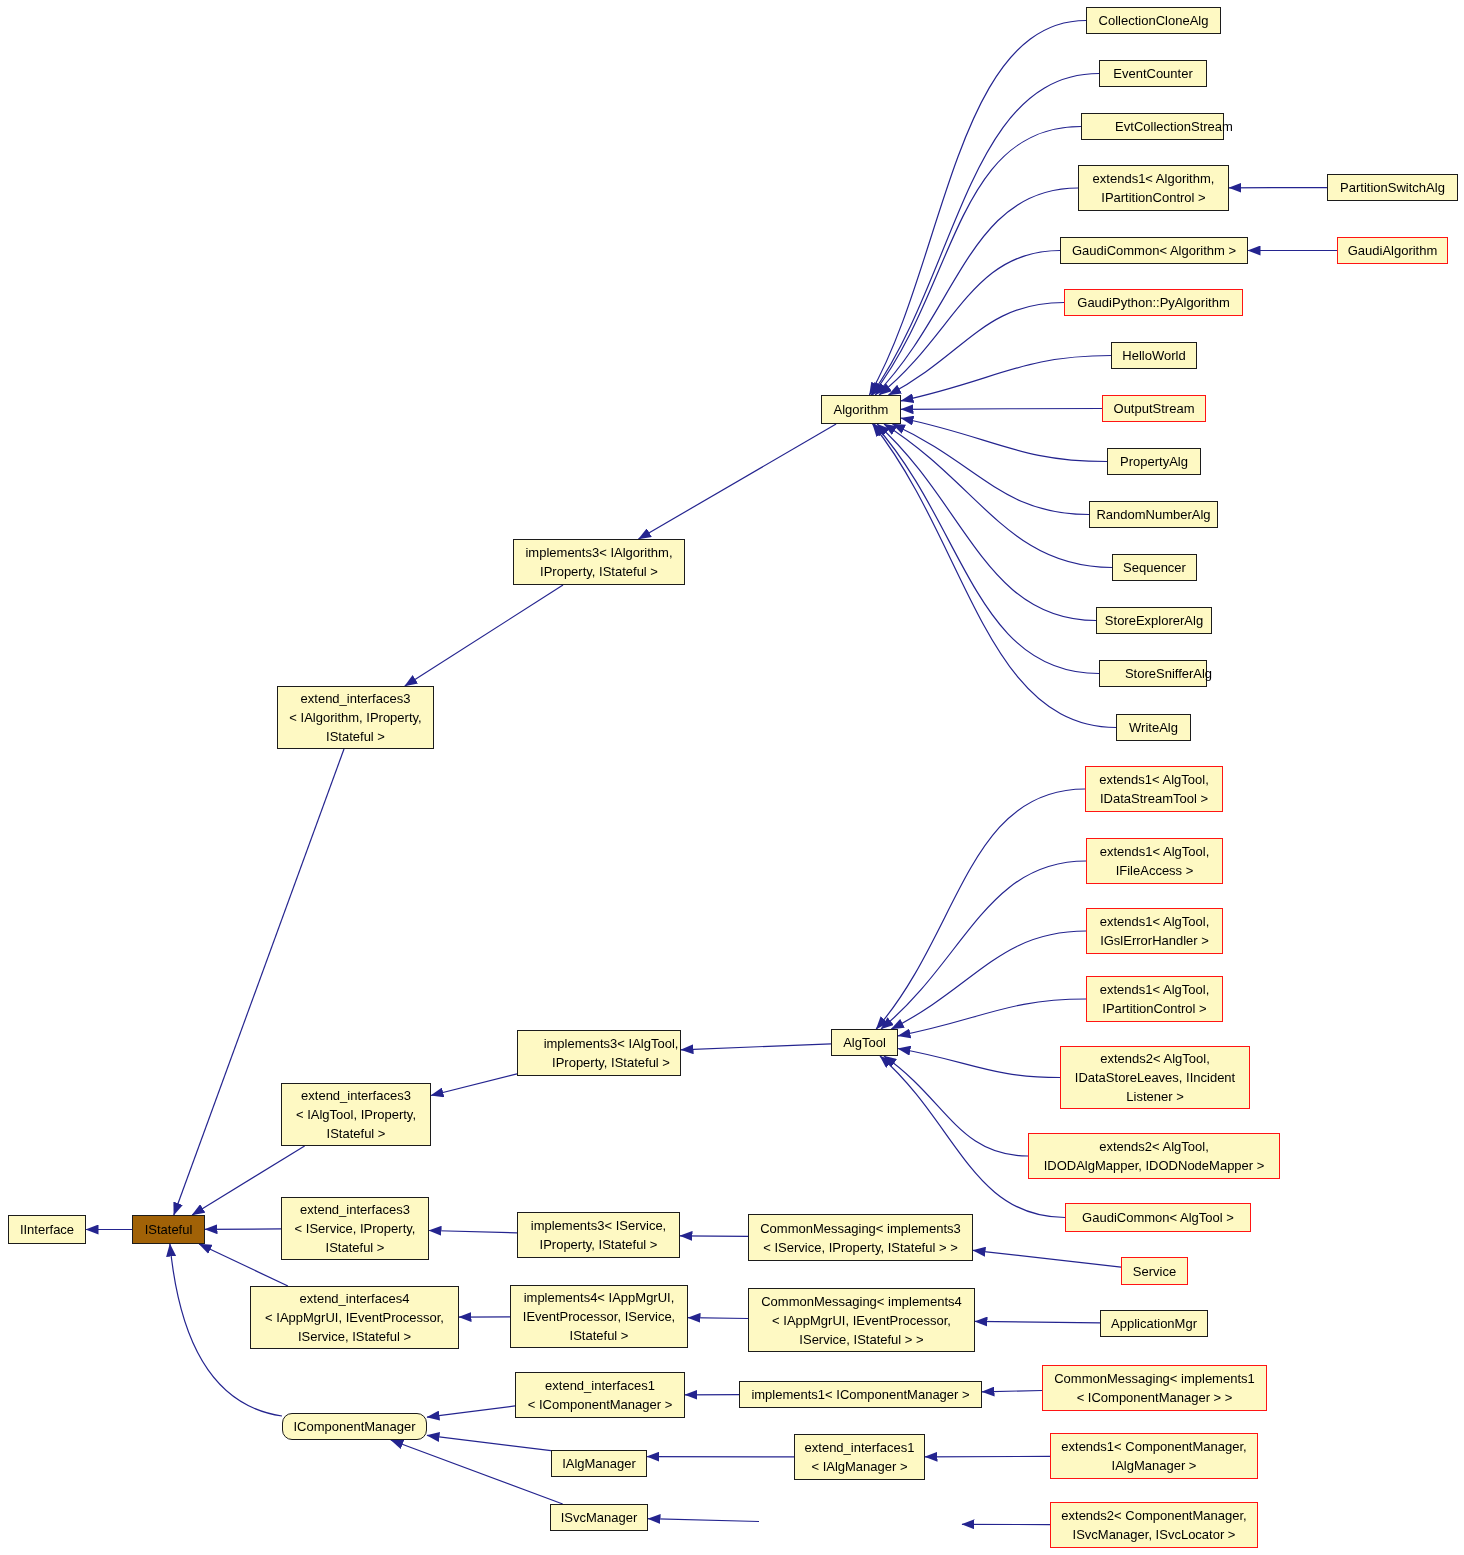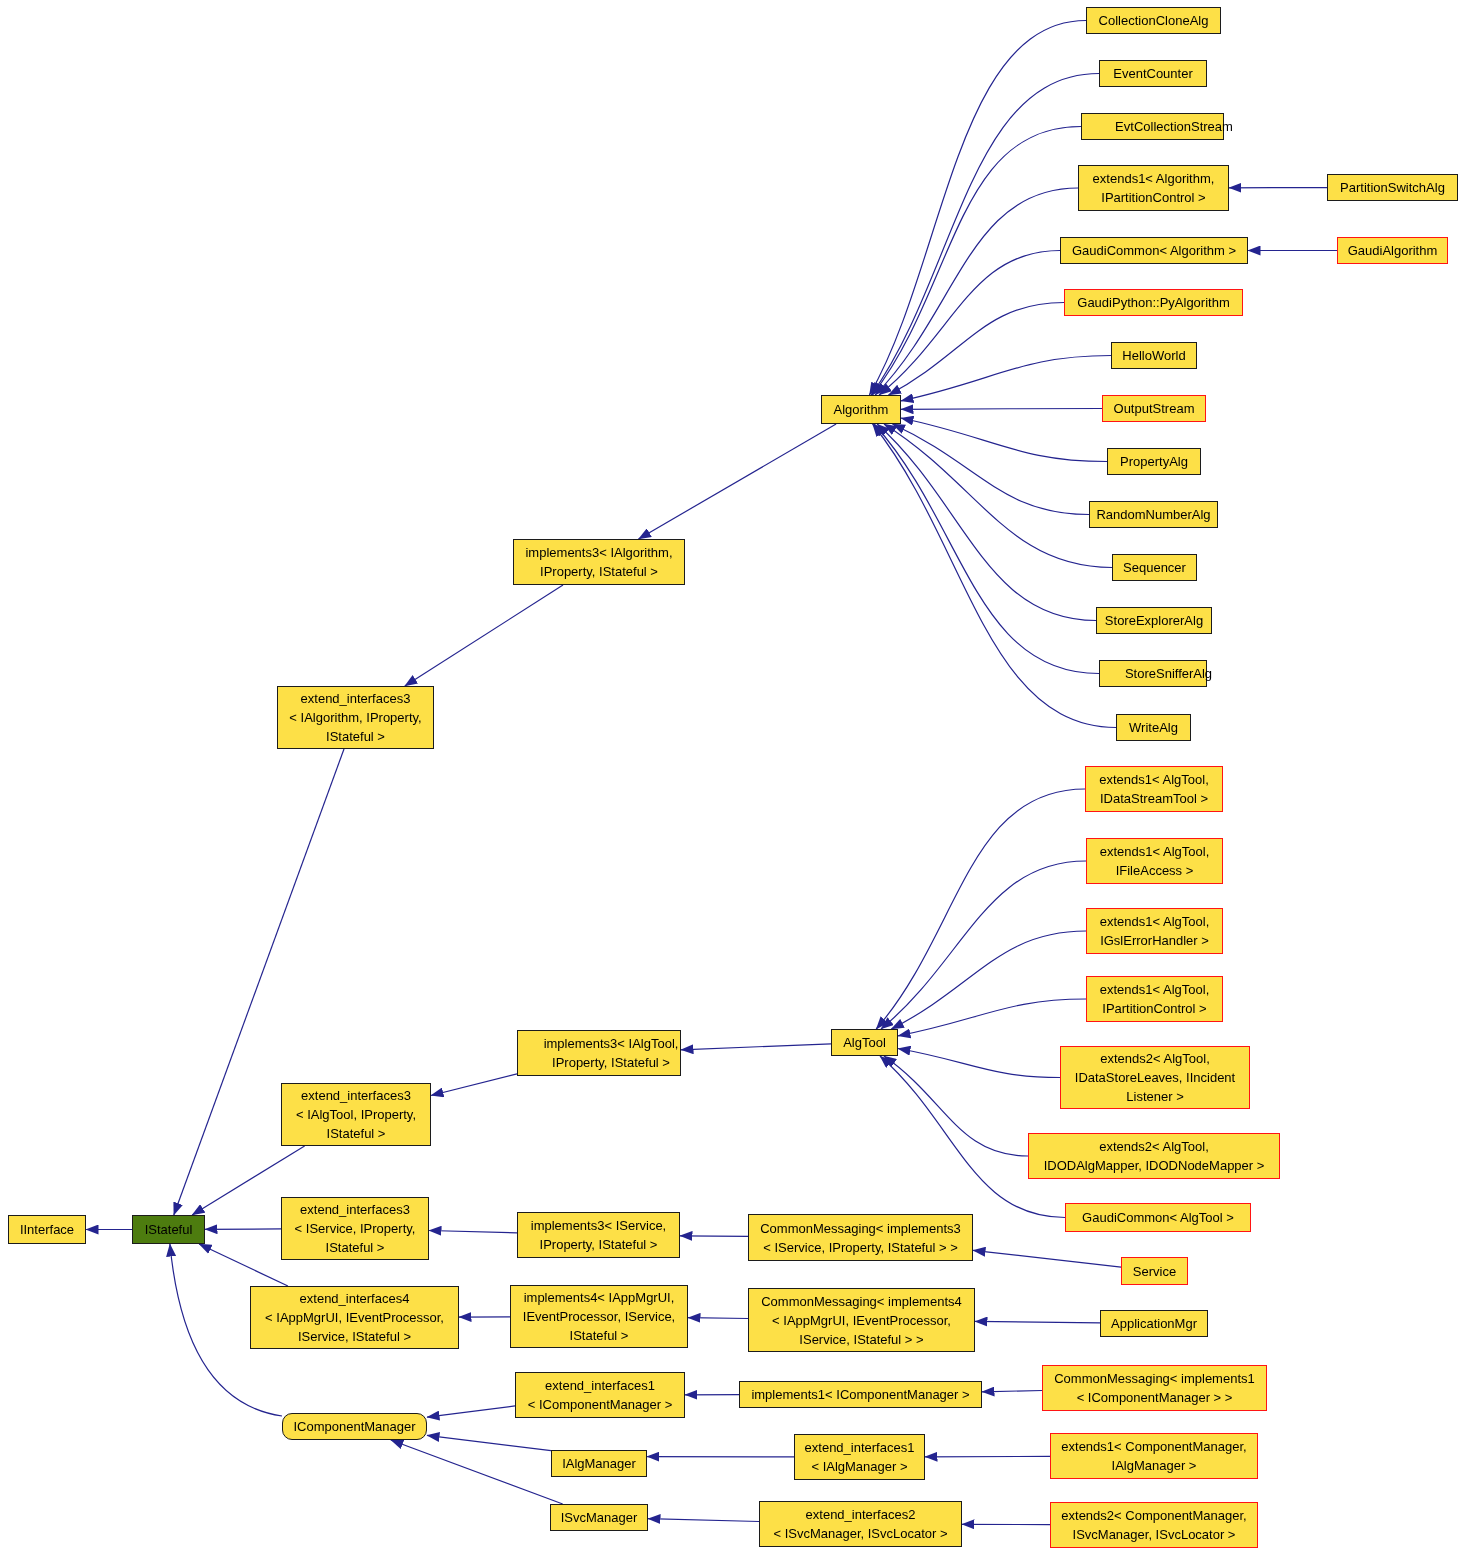--- a/index.html
+++ b/index.html
@@ -6,21 +6,21 @@
   #canvas{
     position:relative;
     width:1464px;height:1555px;
     font-family:"Liberation Sans","DejaVu Sans",sans-serif;
     background:#ffffff;
     overflow:hidden;
   }
   #edges{position:absolute;left:0;top:0;z-index:1;}
   .node{
     position:absolute;box-sizing:border-box;
-    background:#fde047;
+    background:#fef9c3;
     border:1.5px solid #1c1c1c;
     display:flex;flex-direction:column;align-items:center;justify-content:center;
     font-size:13px;color:#000000;z-index:2;
     padding:1px 4px;
   }
   .node .line{white-space:nowrap;line-height:19px;text-align:center;}
   .node.red{border-color:#ff1414;}
   .node.focal{background:#bfbfbf;}
 </style>
 </head>
@@ -78,21 +78,21 @@
       <path d="M551.0,1450.6 L427.0,1435.4" fill="none" stroke="#24248f" stroke-width="1.2" marker-end="url(#arrow)"></path>
       <path d="M794.0,1456.9 L647.0,1456.6" fill="none" stroke="#24248f" stroke-width="1.2" marker-end="url(#arrow)"></path>
       <path d="M1050.0,1456.4 L925.0,1456.8" fill="none" stroke="#24248f" stroke-width="1.2" marker-end="url(#arrow)"></path>
       <path d="M562.7,1504.0 L390.8,1440.0" fill="none" stroke="#24248f" stroke-width="1.2" marker-end="url(#arrow)"></path>
       <path d="M759.0,1521.5 L648.0,1518.7" fill="none" stroke="#24248f" stroke-width="1.2" marker-end="url(#arrow)"></path>
       <path d="M1050.0,1524.6 L962.0,1524.3" fill="none" stroke="#24248f" stroke-width="1.2" marker-end="url(#arrow)"></path>
     </svg>
     <div class="node" style="left: 8px; top: 1215px; width: 78px; height: 29px; border-color: rgb(28, 28, 28);">
       <div class="line">IInterface</div>
     </div>
-    <div class="node focal" style="left: 132px; top: 1215px; width: 73px; height: 29px; border-color: rgb(28, 28, 28); background: #4d7c0f;">
+    <div class="node focal" style="left: 132px; top: 1215px; width: 73px; height: 29px; border-color: rgb(28, 28, 28); background: #a16207;">
       <div class="line">IStateful</div>
     </div>
     <div class="node" style="left: 277px; top: 686px; width: 157px; height: 63px; border-color: rgb(28, 28, 28);">
       <div class="line">extend_interfaces3</div>
       <div class="line">&lt; IAlgorithm, IProperty,</div>
       <div class="line">IStateful &gt;</div>
     </div>
     <div class="node" style="left: 513px; top: 539px; width: 172px; height: 46px; border-color: rgb(28, 28, 28);">
       <div class="line">implements3&lt; IAlgorithm,</div>
       <div class="line">IProperty, IStateful &gt;</div>
@@ -244,21 +244,17 @@
       <div class="line">extend_interfaces1</div>
       <div class="line">&lt; IAlgManager &gt;</div>
     </div>
     <div class="node red" style="left: 1050px; top: 1433px; width: 208px; height: 46px; border-color: rgb(255, 20, 20);">
       <div class="line">extends1&lt; ComponentManager,</div>
       <div class="line">IAlgManager &gt;</div>
     </div>
     <div class="node" style="left: 550px; top: 1504px; width: 98px; height: 27px; border-color: rgb(28, 28, 28);">
       <div class="line">ISvcManager</div>
     </div>
-    <div class="node" style="left: 759px; top: 1501px; width: 203px; height: 46px; border-color: rgb(28, 28, 28);">
-      <div class="line">extend_interfaces2</div>
-      <div class="line">&lt; ISvcManager, ISvcLocator &gt;</div>
-    </div>
     <div class="node red" style="left: 1050px; top: 1502px; width: 208px; height: 46px; border-color: rgb(255, 20, 20);">
       <div class="line">extends2&lt; ComponentManager,</div>
       <div class="line">ISvcManager, ISvcLocator &gt;</div>
     </div>
   </div>
 
 </body></html>

